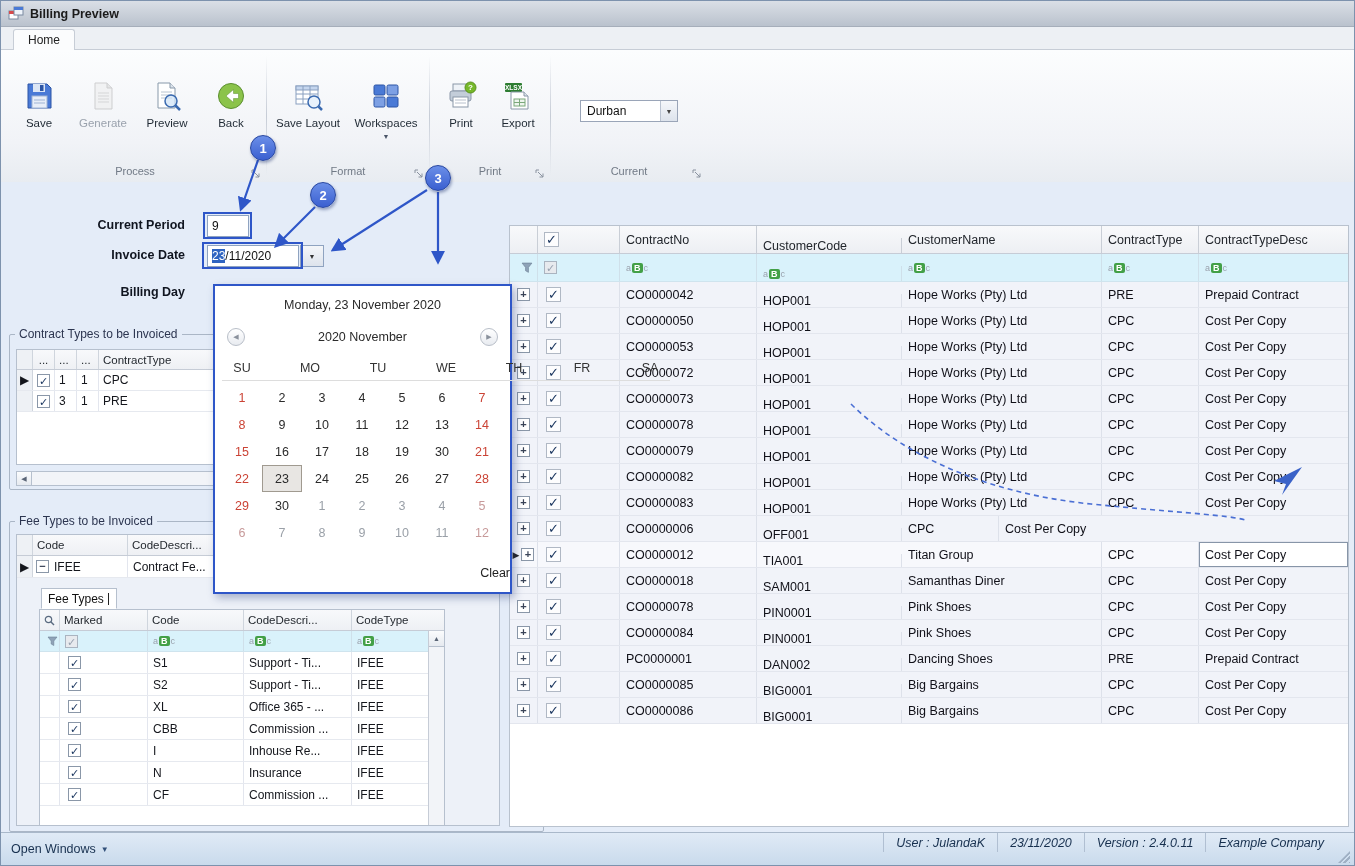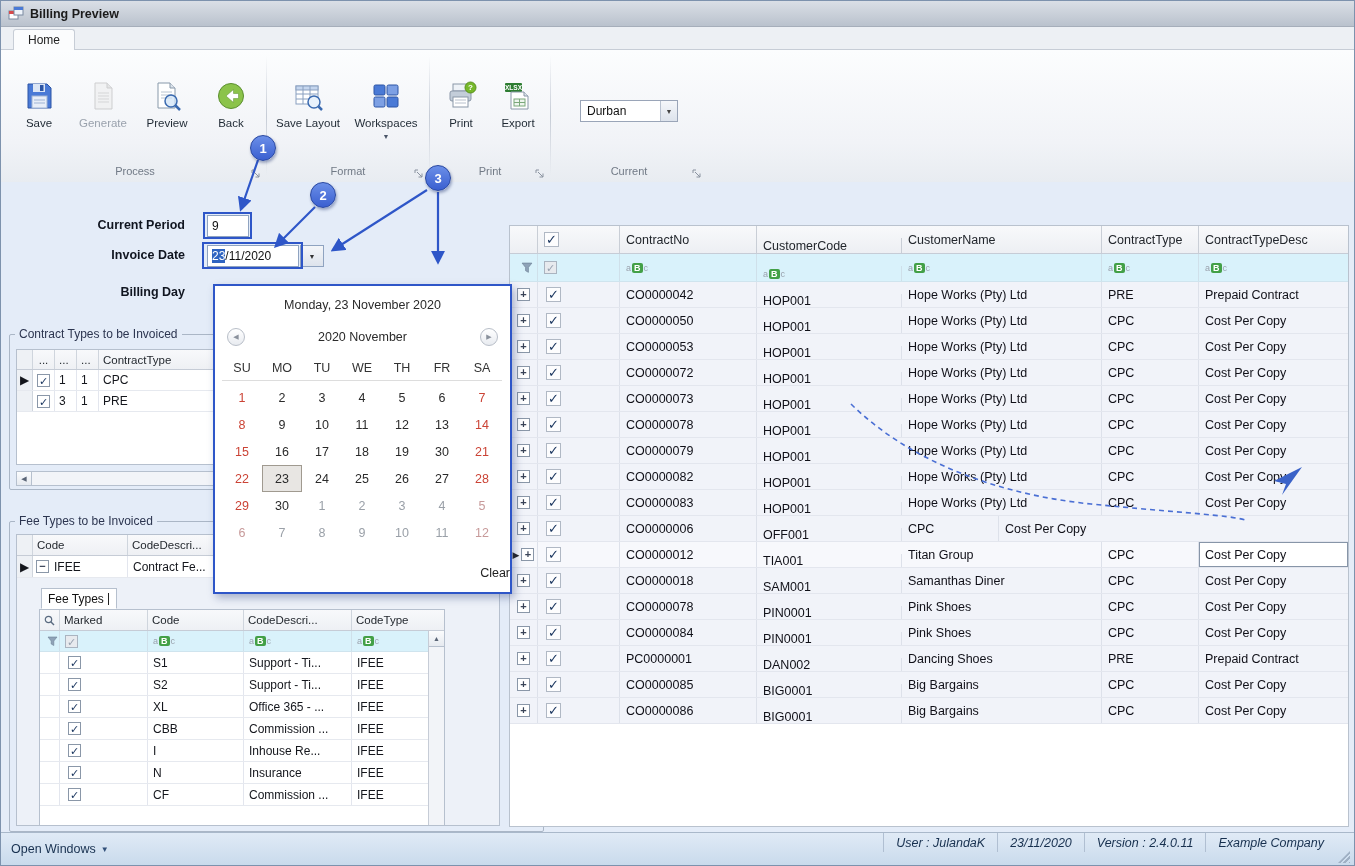--- a/index.html
+++ b/index.html
@@ -101,21 +101,21 @@
   .farrow{font-size:9px;color:#222;}
   .cell-focused{background:#fff;box-shadow:inset 0 0 0 1px #8795a8;}
 
   
   .calendar{position:absolute;left:212px;top:268px;width:299px;height:310px;background:#fff;border:2px solid #2e56c8;
     box-shadow:3px 4px 8px rgba(40,60,120,.35);z-index:30;font-size:12.5px;color:#2b2b2b;margin-top:15px;}
   .cal-title{position:absolute;left:0;right:0;top:12px;text-align:center;}
   .cal-nav{position:absolute;top:42px;width:18px;height:18px;border-radius:50%;border:1px solid #b8bec8;
     background:linear-gradient(#fff,#e8ebf0);display:flex;align-items:center;justify-content:center;font-size:7px;color:#8a919c;}
   .cal-month{position:absolute;left:0;right:0;top:44px;text-align:center;}
-  .cal-dhwrap{position:absolute;left:7px;top:72px;display:grid;grid-template-columns:repeat(7,40px);border-bottom:1px solid #ddd;padding-bottom:2px;}
+  .cal-dhwrap{position:absolute;left:7px;top:72px;display:grid;grid-template-columns:repeat(7,40px);border-bottom:1px solid #ddd;padding-bottom:2px;gap:28px;}
   .cal-dh{height:20px;display:flex;align-items:center;justify-content:center;color:#333;}
   .cal-days{position:absolute;left:7px;top:98px;display:grid;grid-template-columns:repeat(7,40px);grid-auto-rows:27px;}
   .cal-day{display:flex;align-items:center;justify-content:center;color:#2b2b2b;}
   .cal-day.we{color:#cb4335;}
   .cal-day.oth{color:#9aa0a8;}
   .cal-day.othwe{color:#c79a9a;}
   .cal-day.sel{background:#e8e6e3;border:1px solid #a09a90;}
   .cal-clear{position:absolute;left:0;right:0;bottom:12px;text-align:right;color:#222;}
 
   

